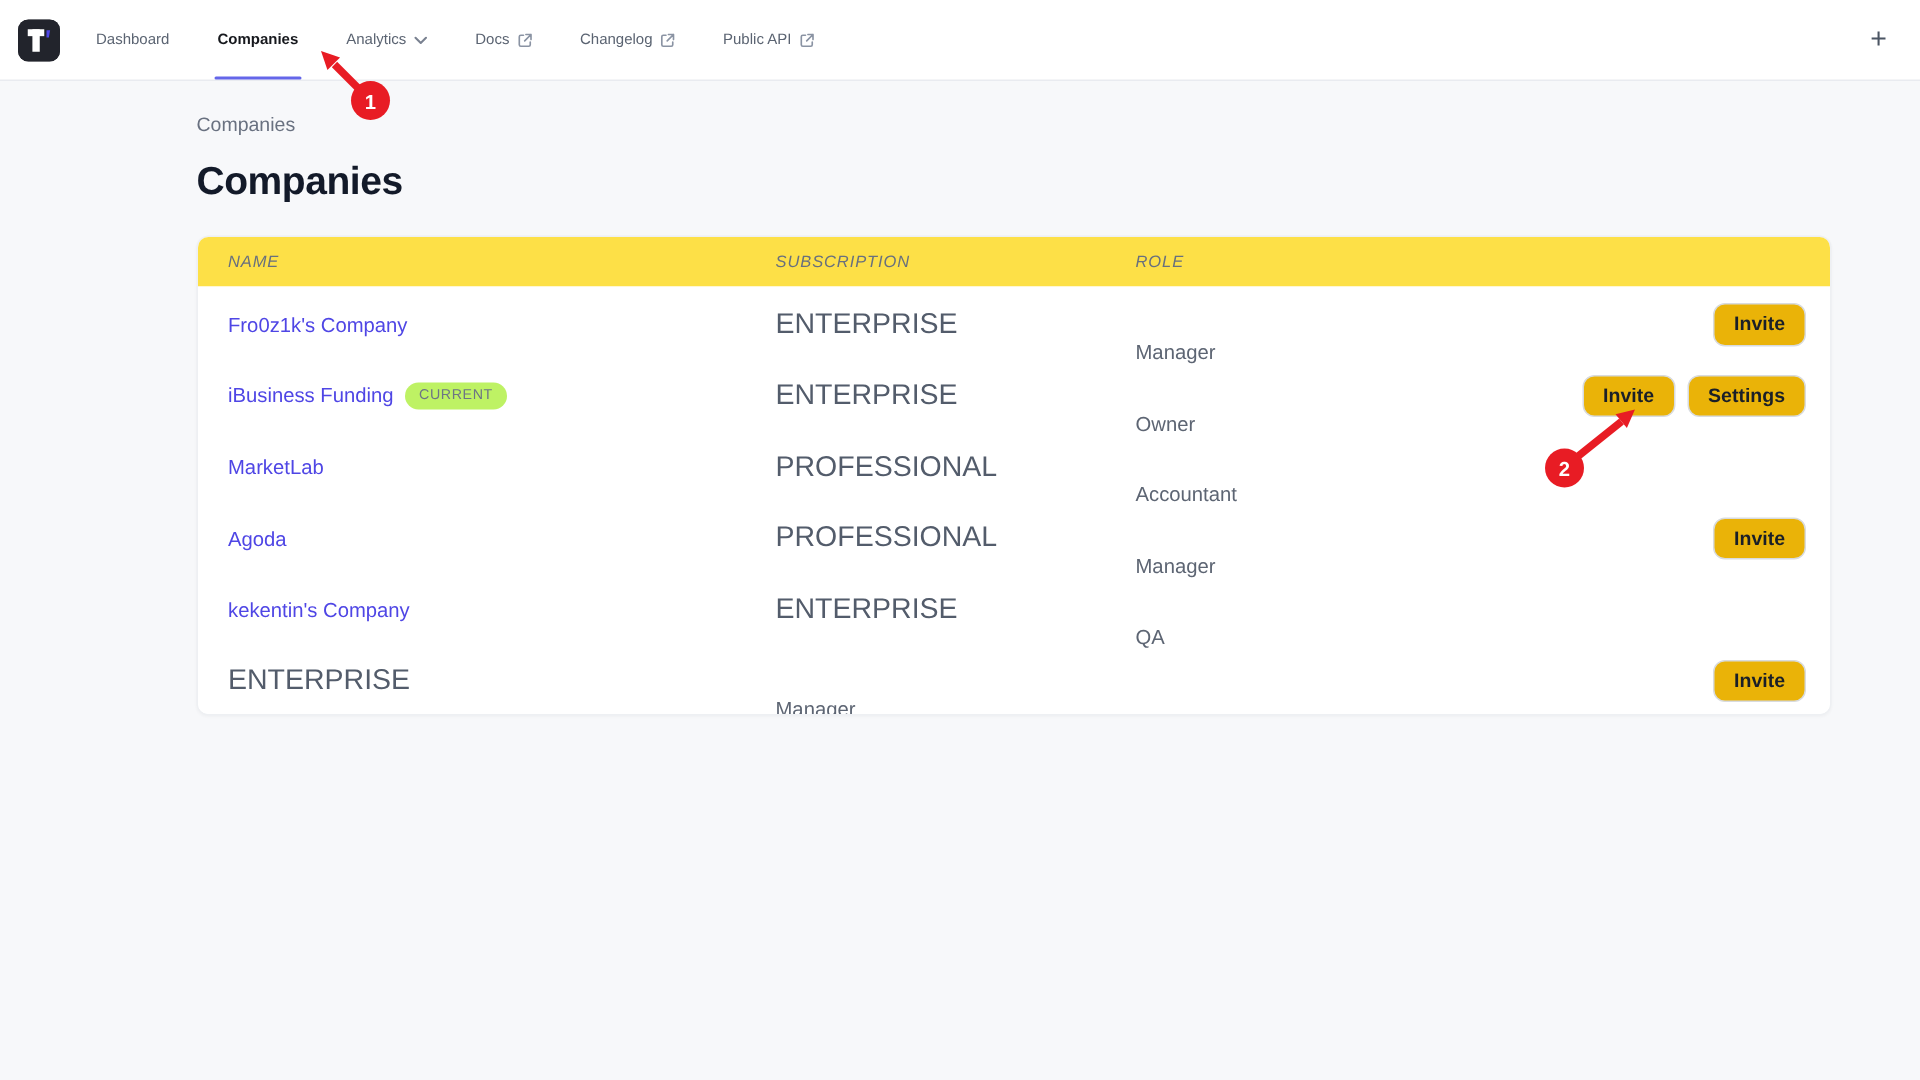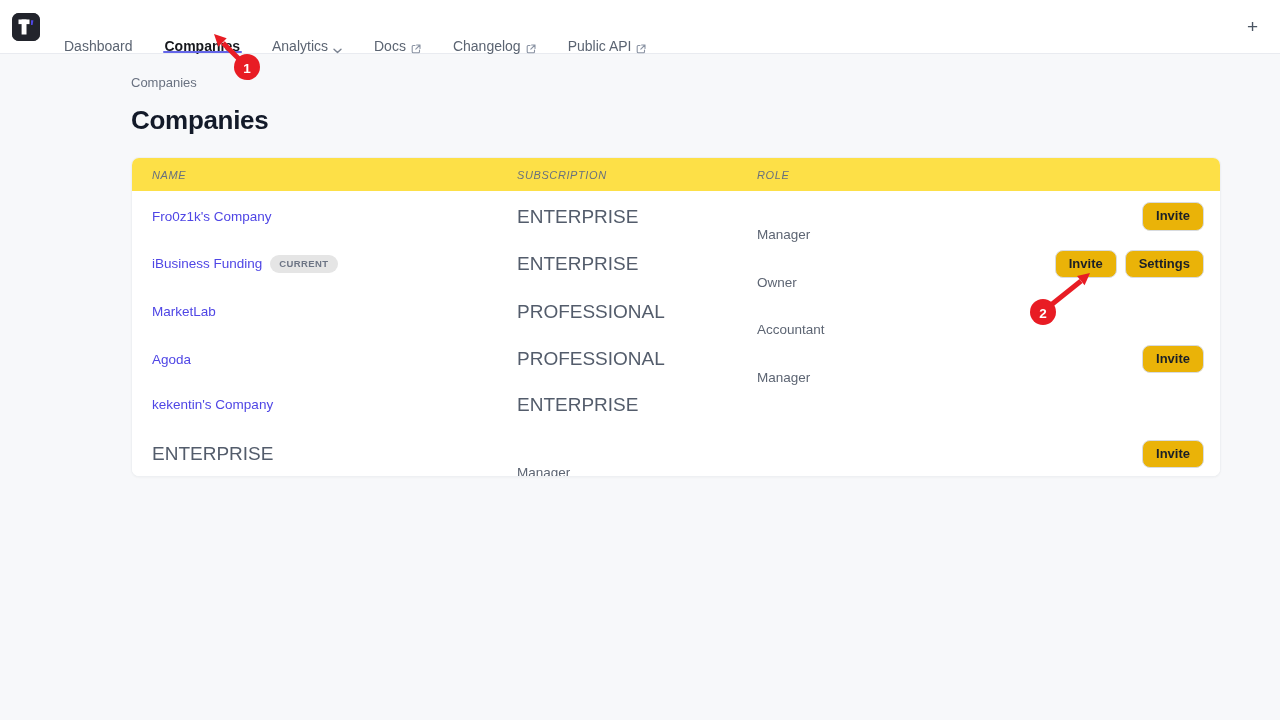--- a/index.html
+++ b/index.html
@@ -24,22 +24,22 @@
     width:28px; height:28px; border-radius:7px;
     background:#22242c; flex:0 0 auto;
     display:flex; align-items:center; justify-content:center;
     cursor:pointer;
   }
   .nav-items {
     display:flex; align-items:stretch; height:54px;
     margin-left:24px; gap:32px;
   }
   .nav-item {
-    display:flex; align-items:flex-end; gap:5px;
-    font-size:14px; color:#5b6472;
+    display:flex; align-items:center; gap:5px;
+    font-size:10px; color:#5b6472;
     position:relative; cursor:pointer; white-space:nowrap;
   }
   .nav-item.active { color:#16181d; font-weight:600; }
   .nav-item.active::after {
     content:""; position:absolute; left:-2px; right:-2px; bottom:1px;
     height:2px; background:#6466e9; border-radius:1px;
   }
   .navbar .spacer { flex:1; }
   .plus-btn {
     font-size:19px; color:#4b5563; line-height:1;
@@ -75,22 +75,22 @@
     font-size:11px; font-weight:500; letter-spacing:0.6px;
     color:#68707e; text-transform:uppercase;font-style:italic;
   }
   .trow { height:47.5px; background:#ffffff; }
   .cell-name { display:flex; align-items:center; gap:8px; }
   .company-link {
     font-size:13.5px; font-weight:500; color:#4f46e5;
     text-decoration:none; cursor:pointer;
   }
   .badge {
-    background:#e5e5e5; color:#6d7585;
-    font-size:9.5px; font-weight:700; letter-spacing:0.4px;
+    background:#bef264; color:#6d7585;
+    font-size:9.5px; font-weight:400; letter-spacing:0.4px;
     text-transform:uppercase;
     padding:3px 9px; border-radius:10px; line-height:1.2;
   }
   .cell-sub  { font-size:19px; color:#535c6b; }
   .cell-role { font-size:13.5px; color:#5d6573;margin-top:36px; }
   .cell-actions { display:flex; gap:8px; justify-content:flex-end; }
   .btn {
     background:#eab308; border:1px solid #d8dbdf; border-radius:8px;
     font-family:"Liberation Sans", sans-serif;
     font-size:13px; font-weight:600; color:#1a1f28;
@@ -219,20 +219,21 @@
       <div class="cell-actions">
         <button class="btn">Invite</button>
       </div>
     </div>
 
     <div class="trow">
       <div class="cell-name">
         <a class="company-link">kekentin's Company</a>
       </div>
       <div class="cell-sub">ENTERPRISE</div>
+      <div class="cell-role">QA</div>
       <div class="cell-actions"></div>
     </div>
 
     <div class="trow">
       <div class="cell-sub">ENTERPRISE</div>
       <div class="cell-role">Manager</div>
       <div class="cell-actions">
         <button class="btn">Invite</button>
       </div>
     </div>

